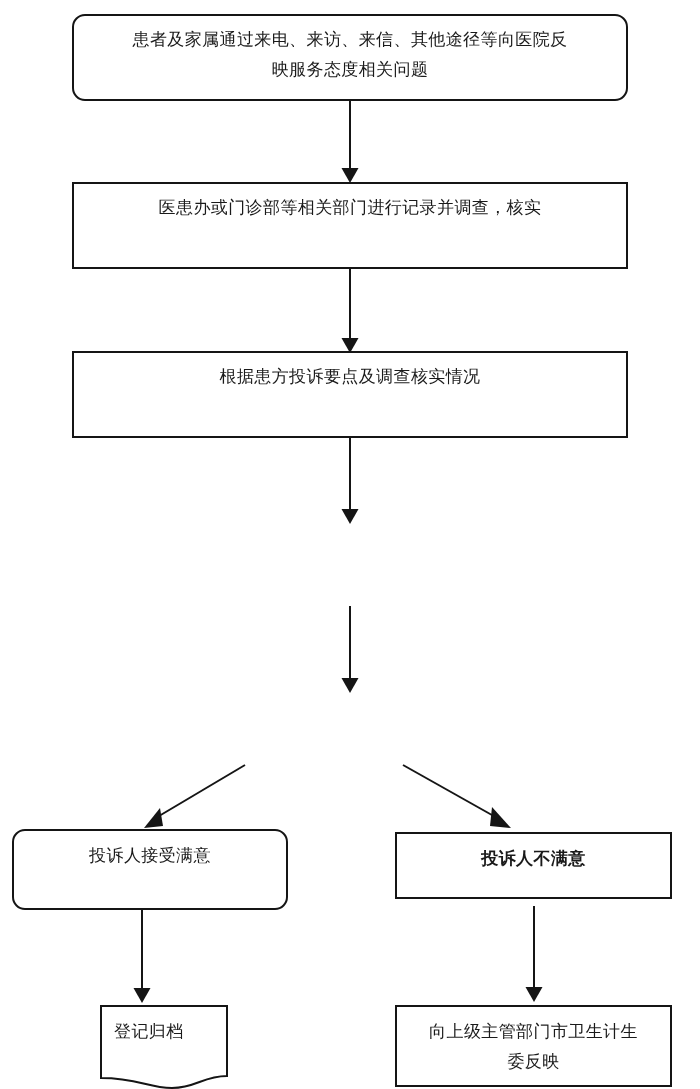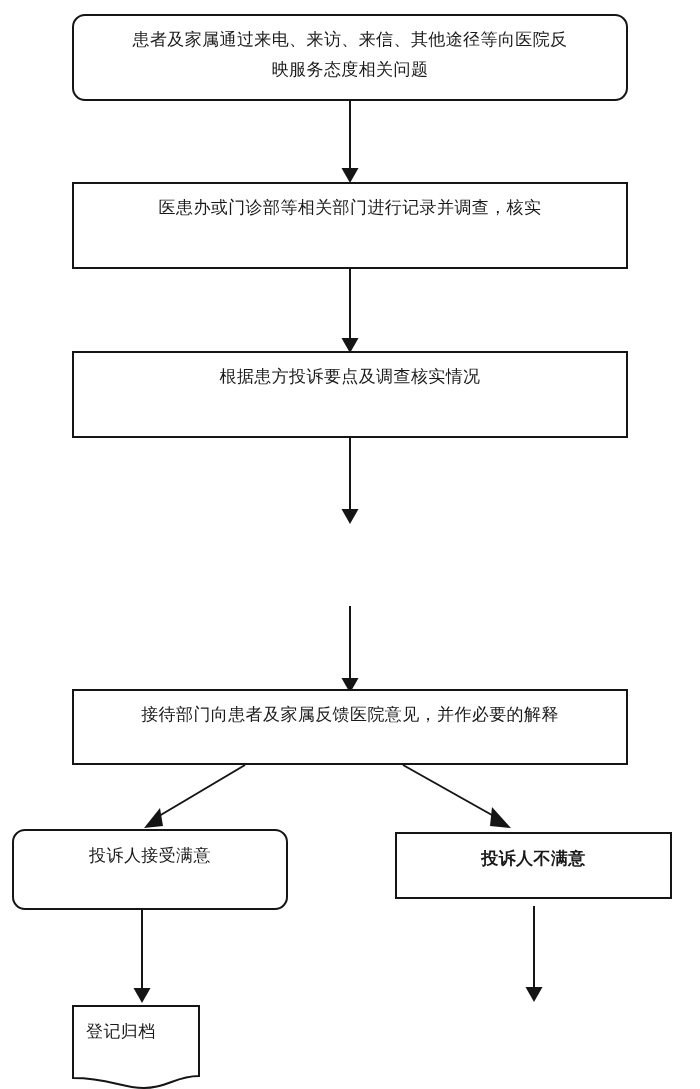--- a/index.html
+++ b/index.html
@@ -40,20 +40,21 @@
   .node.pad-top .node-label {
     padding-top: 9px;
   }
   .node.pad-top-sm .node-label {
     padding-top: 10px;
   }
   
   .doc-node {
     position: absolute;
     box-sizing: border-box;
+    margin-left: 28px;
   }
   .doc-node svg {
     position: absolute;
     left: 0;
     top: 0;
     display: block;
   }
   .doc-node .node-label {
     position: relative;
     z-index: 2;
@@ -135,33 +136,34 @@
 
   <div class="node pad-top" style="left:72px; top:182px; width:556px; height:87px;">
     <span class="node-label">医患办或门诊部等相关部门进行记录并调查，核实</span>
   </div>
 
   <div class="node pad-top" style="left:72px; top:351px; width:556px; height:87px;">
     <span class="node-label">根据患方投诉要点及调查核实情况</span>
   </div>
 
 
-  <div class="node pad-top" style="left:72px; top:689px; width:556px; height:76px;">
-    <span class="node-label">接待部门向患者及家属反馈医院意见，并作必要的解释</span>
-  </div>
 
   <div class="node rounded pad-top-sm" style="left:12px; top:829px; width:276px; height:81px;">
     <span class="node-label">投诉人接受满意</span>
   </div>
 
   <div class="node pad-top-sm" style="left:395px; top:832px; width:277px; height:67px;font-weight:bold;">
     <span class="node-label">投诉人不满意</span>
   </div>
 
   <div class="doc-node" style="left:72px; top:1005px; width:128px; height:84px;">
     <svg width="128" height="84" viewBox="0 0 128 84">
       <path d="M1,1 L127,1 L127,71 C103,71 96,83 72,83 C48,83 38,73 1,73 Z" fill="#ffffff" stroke="#151515" stroke-width="2" stroke-linejoin="miter"></path>
     </svg>
     <span class="node-label">登记归档</span>
   </div>
 
+  <div class="node pad-top-sm" style="left:395px; top:1005px; width:277px; height:82px;">
+    <span class="node-label">向上级主管部门市卫生计生
+委反映</span>
+  </div>
 
 </div>
 
 </body></html>

